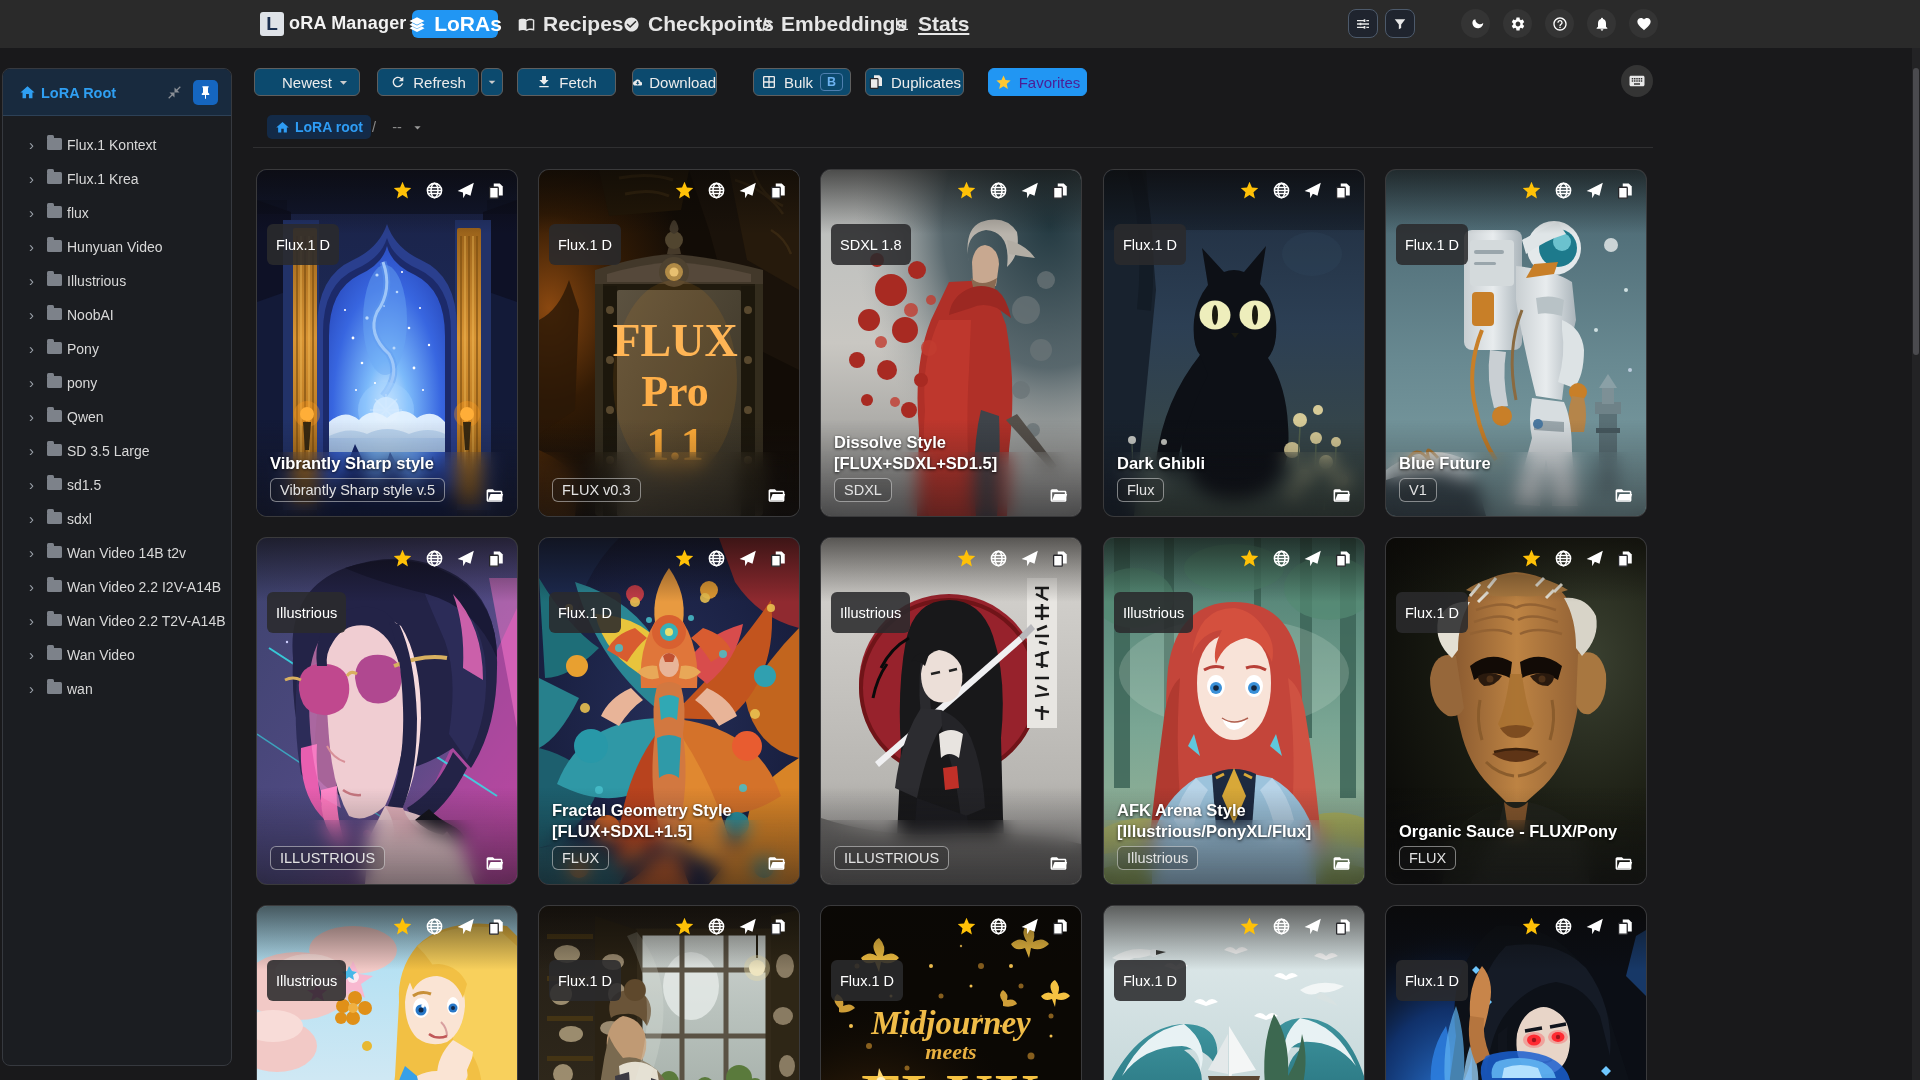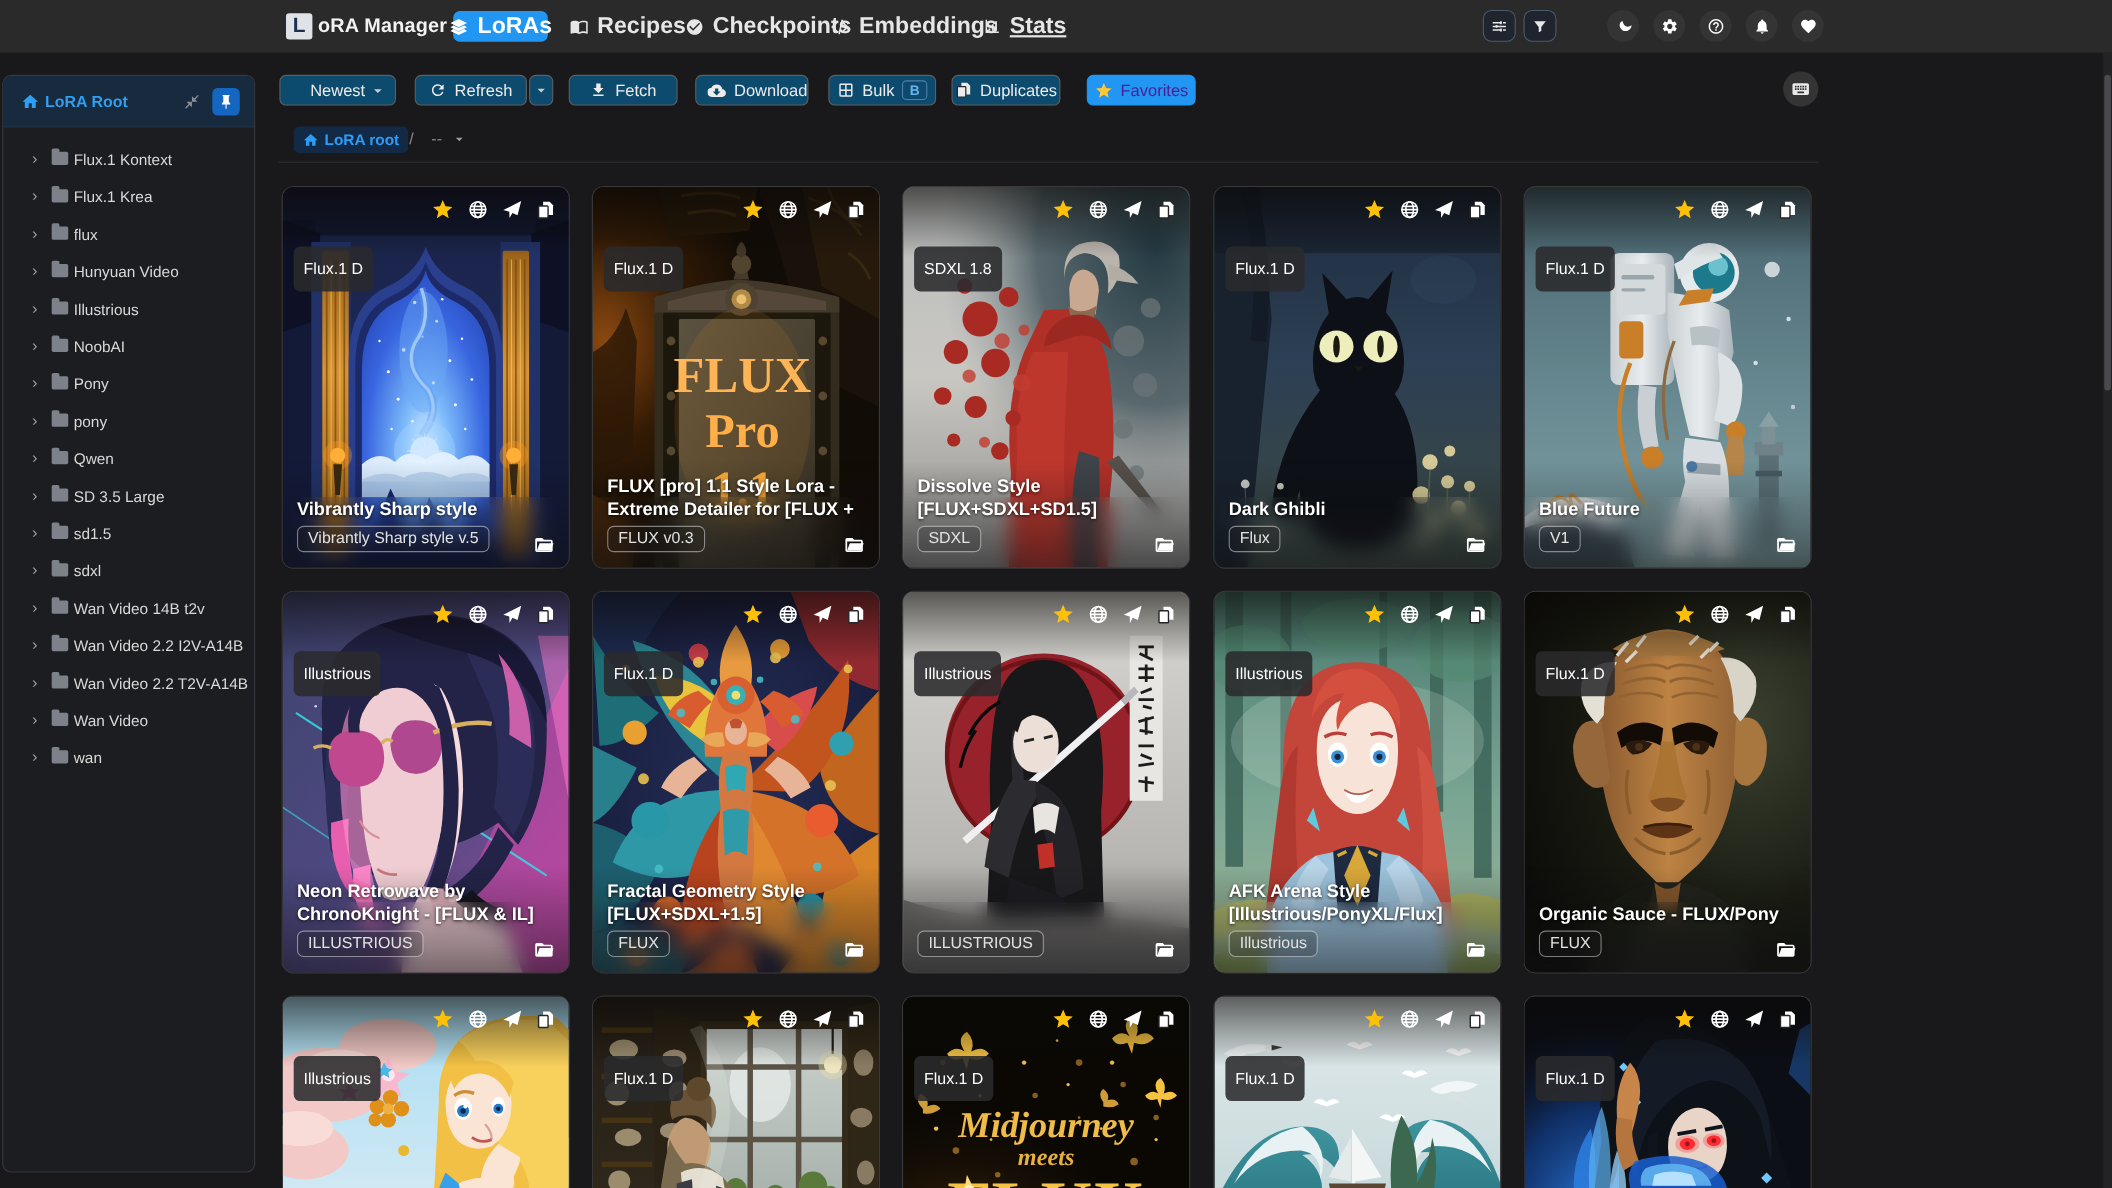--- a/index.html
+++ b/index.html
@@ -325,21 +325,21 @@
         <use href="#i-refresh"></use>
       </svg>Refresh</div>
   <div class="tbtn" style="left:481px;width:22px;">
       <svg width="16" height="16" style="color:#ccc">
         <use href="#i-caret"></use>
       </svg>
     </div>
   <div class="tbtn" style="left:517px;width:99px;"><svg width="16" height="16">
         <use href="#i-fetch"></use>
       </svg>Fetch</div>
-  <div class="tbtn" style="left:632px;width:103px;justify-content:flex-end;"><svg width="17" height="17">
+  <div class="tbtn" style="left:632px;width:85px;"><svg width="17" height="17">
         <use href="#i-clouddl"></use>
       </svg>Download</div>
   <div class="tbtn" style="left:753px;width:98px;"><svg width="16" height="16">
         <use href="#i-grid"></use>
       </svg>Bulk<span style="border:1px solid #4f7faf;border-radius:4px;color:#6cb2f0;font-size:12.5px;font-weight:bold;padding:1px 6px;">B</span></div>
   <div class="tbtn" style="left:865px;width:99px;"><svg width="16" height="16">
         <use href="#i-copyf"></use>
       </svg>Duplicates</div>
   <div class="tbtn" id="fav" style="left:988px;width:99px;"><svg width="17" height="17" style="color:#ffc832">
         <use href="#i-star"></use>
@@ -537,21 +537,20 @@
       <svg width="19" height="19" style="color:#fff">
           <use href="#i-globe"></use>
         </svg>
       <svg width="19" height="19" style="color:#fff">
           <use href="#i-send"></use>
         </svg>
       <svg width="18" height="18" style="color:#fff">
           <use href="#i-copyf"></use>
         </svg>
     </div>
-    <div class="ctitle t2">FLUX [pro] 1.1 Style Lora -<br>Extreme Detailer for [FLUX +</div>
       <div class="chip">FLUX v0.3</div>
       <svg class="cfold" width="21" height="19" style="color:#fff">
         <use href="#i-foldopen"></use>
       </svg>
   </div>
     <div class="card" style="left:821px;top:170px">
     <svg class="art" viewBox="0 0 260 346" preserveAspectRatio="none">
         <defs>
 <linearGradient id="a3bg" x1="0" y1="0" x2="0" y2="1">
             <stop offset="0" stop-color="#b9bdbd"></stop>
@@ -836,21 +835,20 @@
       <svg width="19" height="19" style="color:#fff">
           <use href="#i-globe"></use>
         </svg>
       <svg width="19" height="19" style="color:#fff">
           <use href="#i-send"></use>
         </svg>
       <svg width="18" height="18" style="color:#fff">
           <use href="#i-copyf"></use>
         </svg>
     </div>
-    <div class="ctitle t2">Neon Retrowave by<br>ChronoKnight - [FLUX &amp; IL]</div>
       <div class="chip">ILLUSTRIOUS</div>
       <svg class="cfold" width="21" height="19" style="color:#fff">
         <use href="#i-foldopen"></use>
       </svg>
   </div>
     <div class="card" style="left:539px;top:538px">
     <svg class="art" viewBox="0 0 260 346" preserveAspectRatio="none">
         <defs>
 <radialGradient id="a7bg" cx=".5" cy=".5" r=".75">
             <stop offset="0" stop-color="#252e58"></stop>

